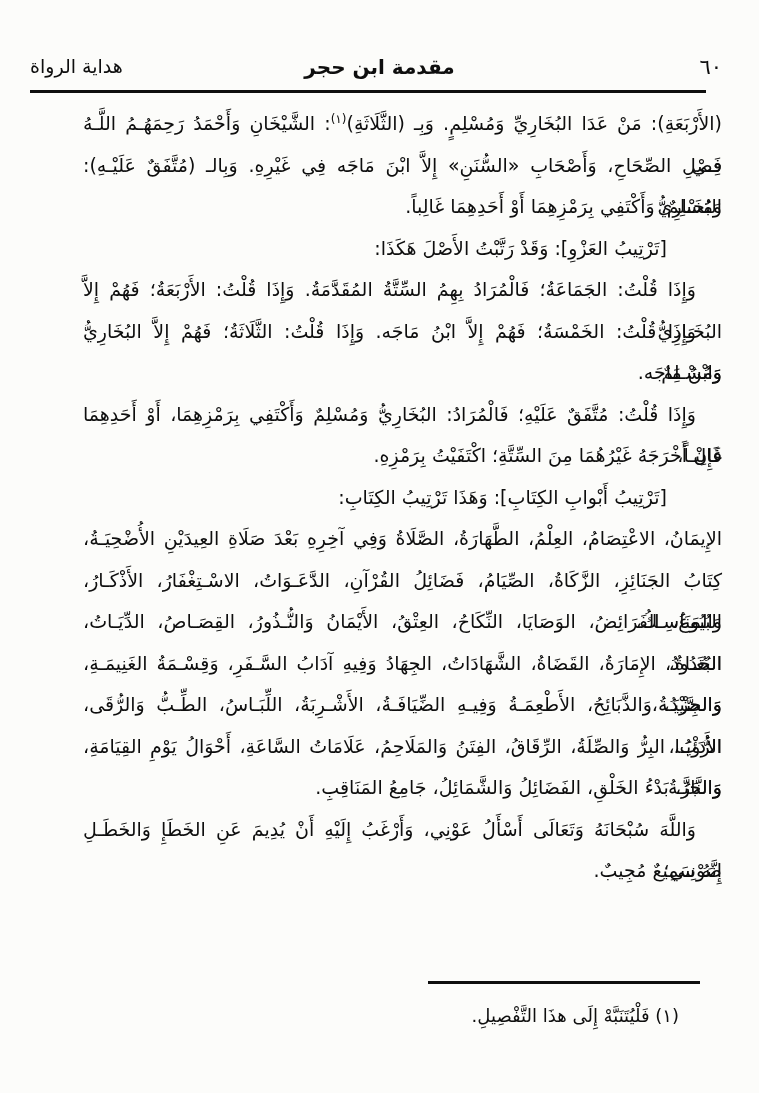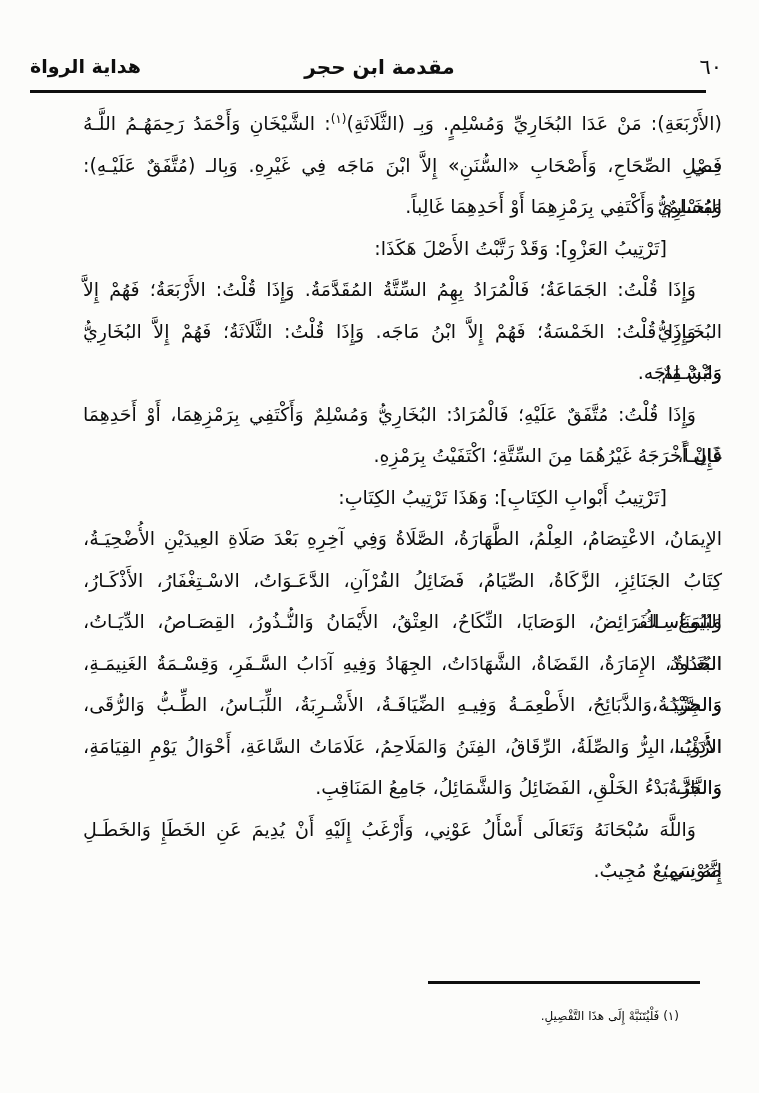--- a/index.html
+++ b/index.html
@@ -18,21 +18,21 @@
   .hdr-num {
     position: absolute; top: 55px; right: 37px;
     font-size: 21px; font-weight: normal;
   }
   .hdr-title {
     position: absolute; top: 55px; left: 0; right: 0;
     text-align: center; font-size: 20px; font-weight: bold;
   }
   .hdr-book {
     position: absolute; top: 55px; left: 30px;
-    font-size: 19px; font-weight: bold;
+    font-size: 19px; font-weight: normal;
   }
   .hdr-rule {
     position: absolute; top: 90px; left: 30px; width: 676px; height: 3px;
     background: #0e0e0e;
   }
 
   
   .text-block {
     position: absolute; top: 103px; right: 37px; left: 38px; margin-left: 45px;
   }
@@ -49,21 +49,21 @@
     font-size: 12px; line-height: 0; vertical-align: super;
   }
 
   
   .fn-rule {
     position: absolute; top: 981px; right: 59px; width: 272px; height: 2.5px;
     background: #0e0e0e;
   }
   .fn-text {
     position: absolute; top: 998px; right: 80px; left: 38px;
-    font-size: 12px; line-height: 36px;
+    font-size: 18px; line-height: 36px;
   }
 </style>
 </head>
 <body>
 
 <div class="page">
 
   <div class="hdr-num">٦٠</div>
   <div class="hdr-title">مقدمة ابن حجر</div>
   <div class="hdr-book">هداية الرواة</div>

